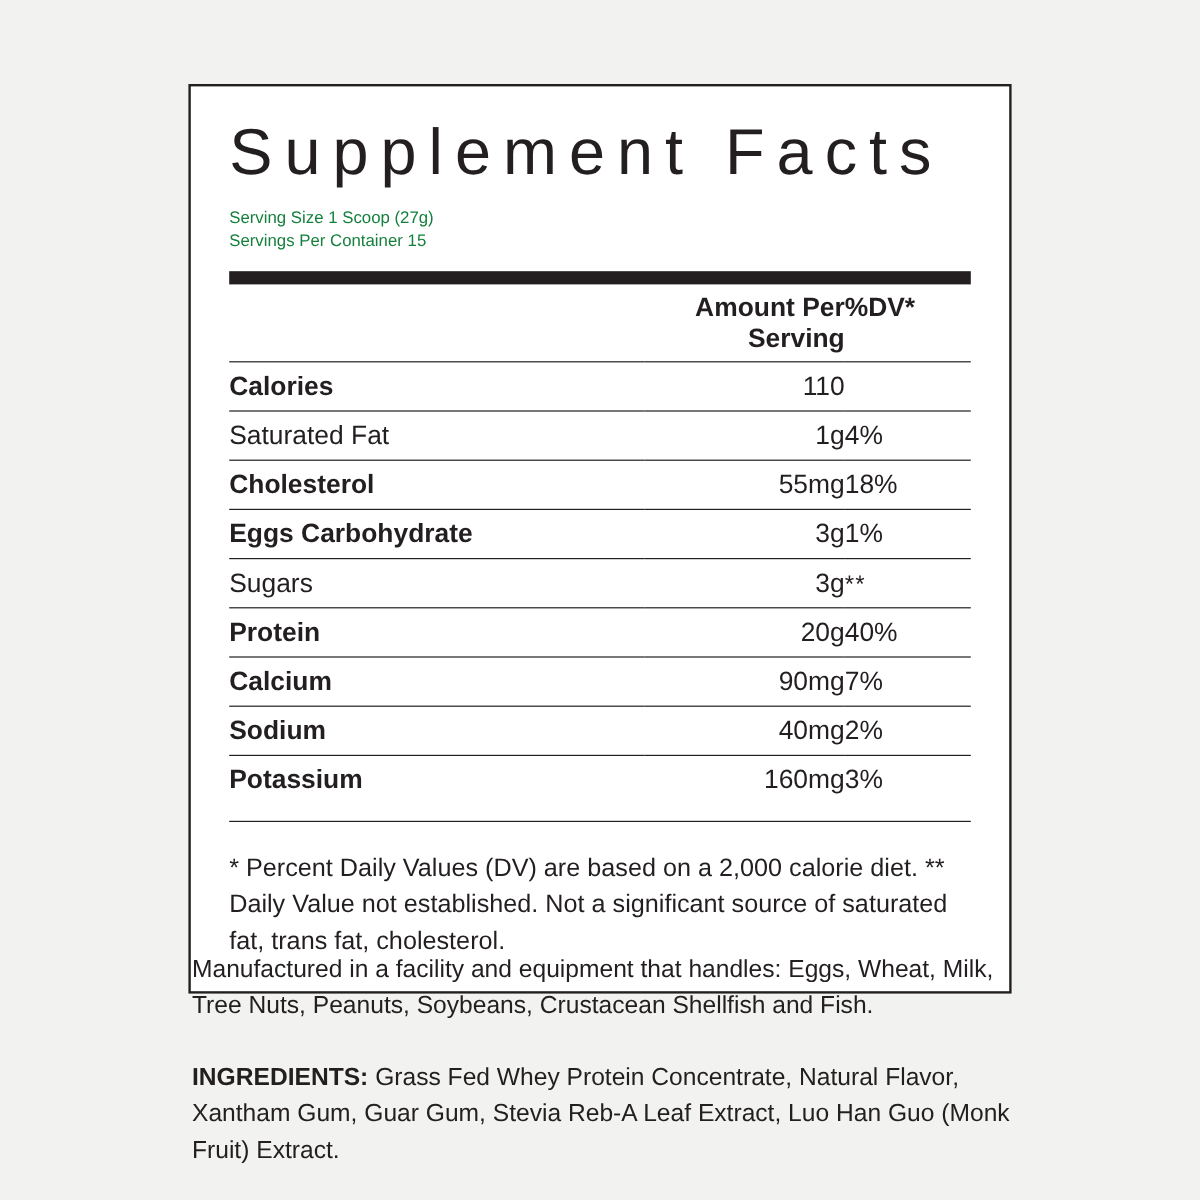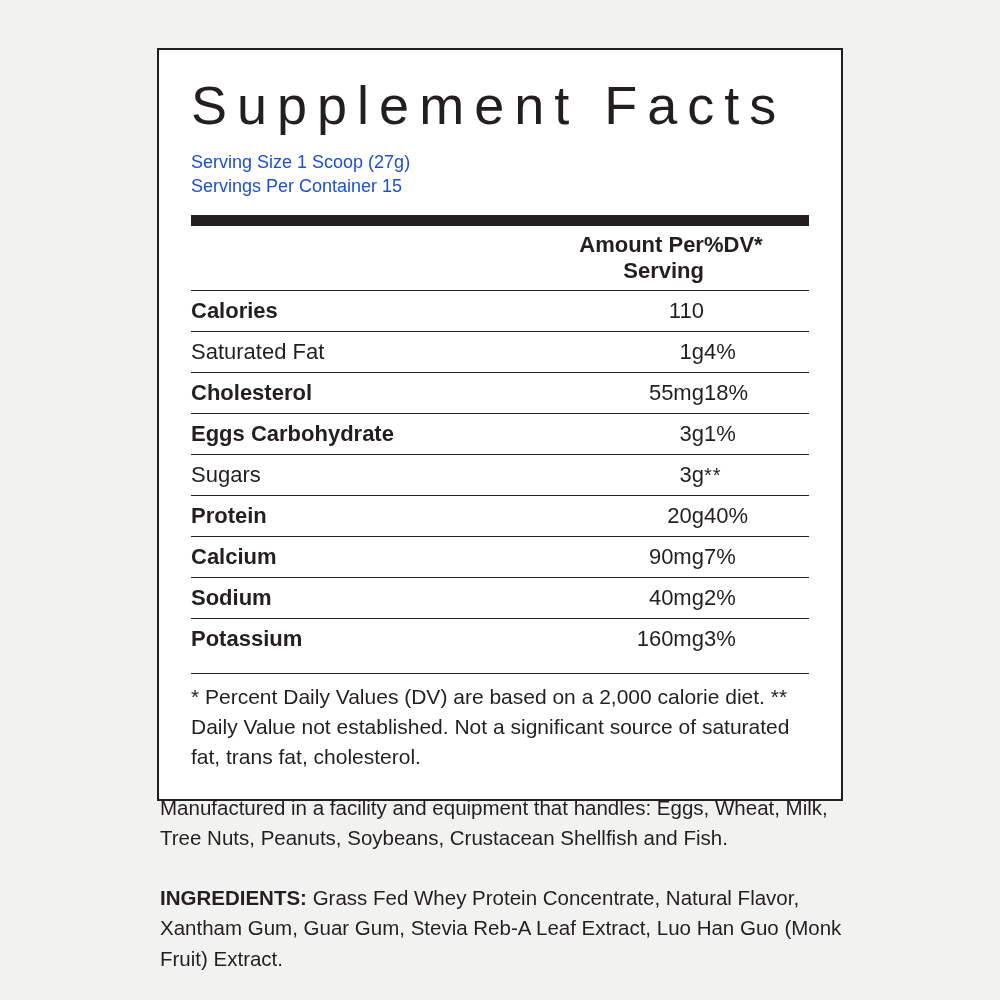--- a/index.html
+++ b/index.html
@@ -19,42 +19,42 @@
     position: relative;
     width: 1000px;
     height: 1000px;
     box-sizing: border-box;
   }
 
   
   .panel {
     position: absolute;
     left: 157px;
-    top: 48px;
+    top: 70px;
     width: 686px;
     box-sizing: border-box;
     background: #ffffff;
     border: 2px solid #231f20;
     padding: 22px 32px 26px 32px;
   }
 
   .panel-title {
     font-size: 54px;
     font-weight: 400;
     letter-spacing: 10px;
     line-height: 1.0;
     margin: 6px 0 18px 0;
     white-space: nowrap;
     color: #231f20;
   }
 
   .serving-line {
-    font-size: 18px;
+    font-size: 14px;
     line-height: 1.35;
-    color: #1d4ed8;
+    color: #15803d;
   }
 
   .thick-rule {
     height: 11px;
     background: #231f20;
     margin: 16px 0 0 0;
   }
 
   table.facts {
     width: 100%;
@@ -98,21 +98,21 @@
   }
   .stars {
     font-size: 20px;
     letter-spacing: 1px;
   }
 
   .footnote {
     font-size: 21px;
     line-height: 1.45;
     margin-top: 14px;
-    padding-top: 8px;
+    padding-top: 24px;
     border-top: 1px solid #231f20;
   }
 
   
   .below {
     position: absolute;
     left: 160px;
     top: 793px;
     width: 690px;
     font-size: 20.5px;

